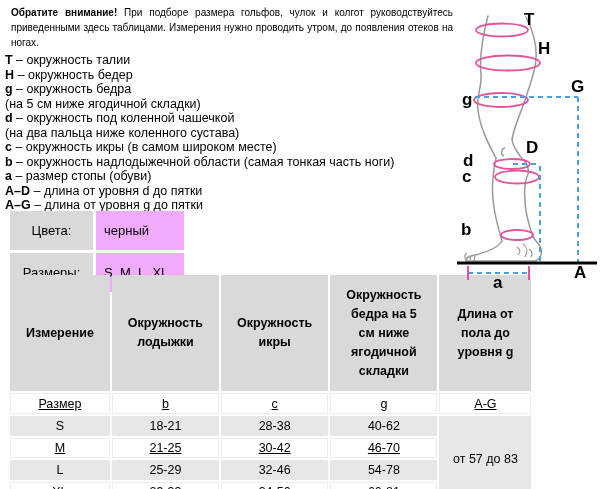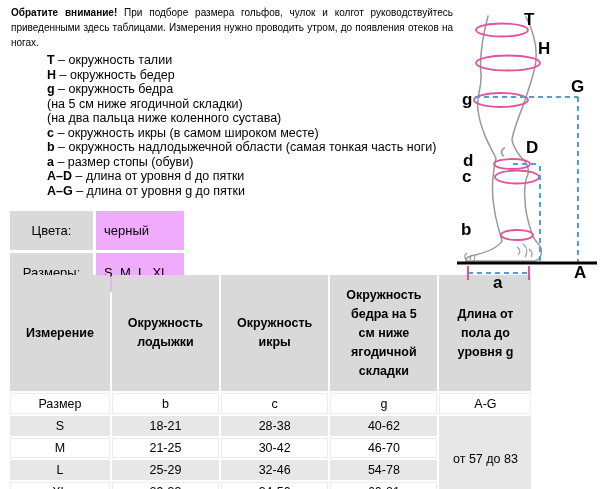--- a/index.html
+++ b/index.html
@@ -3,54 +3,55 @@
 <meta charset="utf-8">
 <style>
   html,body{margin:0;padding:0;background:#fff;}
   .page{position:relative;width:606px;height:489px;background:#fff;overflow:hidden;
         font-family:"Liberation Sans",sans-serif;color:#000;}
   
   .notice{position:absolute;left:11px;top:5px;width:442px;font-size:10px;
           line-height:15px;text-align:justify;}
   .notice b{font-weight:bold;}
   
-  .legend{position:absolute;left:5px;top:53px;width:460px;font-size:12.5px;line-height:14.5px;margin-left:42px;}
+  .legend{position:absolute;left:5px;top:53px;width:460px;font-size:12.5px;line-height:14.5px;}
   .legend b{font-weight:bold;}
   
   .mini{position:absolute;left:7px;top:208px;border-collapse:separate;border-spacing:3px;
         font-size:13px;table-layout:fixed;}
   .mini td{box-sizing:border-box;height:39px;padding:0 8px;vertical-align:middle;}
   .mini .lbl{background:#d9d9d9;width:83px;text-align:center;}
   .mini .val{background:#f0abfc;width:88px;text-align:left;}
   
   .sizes{position:absolute;left:8px;top:273px;border-collapse:separate;border-spacing:2px;
          table-layout:fixed;font-size:12.5px;text-align:center;}
   .sizes td{box-sizing:border-box;padding:0;vertical-align:middle;height:20px;}
   .sizes tr.head td{background:#d9d9d9;font-weight:bold;height:116px;line-height:1.52;padding:0 16px;}
   .sizes tr.sub td{height:21px;}
-  .sizes tr.sub td, .sizes tr.plain td{background:#fff;box-shadow:inset 0 0 0 1px #ececec;}
+  .sizes tr.sub td, .sizes tr.plain td{background:#fff;box-shadow:inset 0 0 0 1px #ececec;text-decoration:underline;}
   .sizes tr.stripe td{background:#e7e7e7;}
   .sizes td.merged{background:#e7e7e7;box-shadow:none;}
   
   .diagram{position:absolute;left:455px;top:0;width:151px;height:290px;}
   .diagram svg{position:absolute;left:0;top:0;}
   .dlabel{position:absolute;font-weight:bold;font-size:17px;line-height:1;}
 </style>
 </head>
 <body>
 
 <div class="page">
 
   <div class="notice"><b>Обратите внимание!</b><span> При подборе размера гольфов, чулок и колгот руководствуйтесь приведенными здесь таблицами. Измерения нужно проводить утром, до появления отеков на ногах.</span></div>
 
   <div class="legend">
     <div><b>T</b><span> – окружность талии</span></div>
     <div><b>H</b><span> – окружность бедер</span></div>
     <div><b>g</b><span> – окружность бедра</span></div>
     <div><b></b><span>(на 5 см ниже ягодичной складки)</span></div>
+    <div><b>d</b><span> – окружность под коленной чашечкой</span></div>
     <div><b></b><span>(на два пальца ниже коленного сустава)</span></div>
     <div><b>c</b><span> – окружность икры (в самом широком месте)</span></div>
     <div><b>b</b><span> – окружность надлодыжечной области (самая тонкая часть ноги)</span></div>
     <div><b>a</b><span> – размер стопы (обуви)</span></div>
     <div><b>A–D</b><span> – длина от уровня d до пятки</span></div>
     <div><b>A–G</b><span> – длина от уровня g до пятки</span></div>
   </div>
 
   <table class="mini">
     <tbody>

